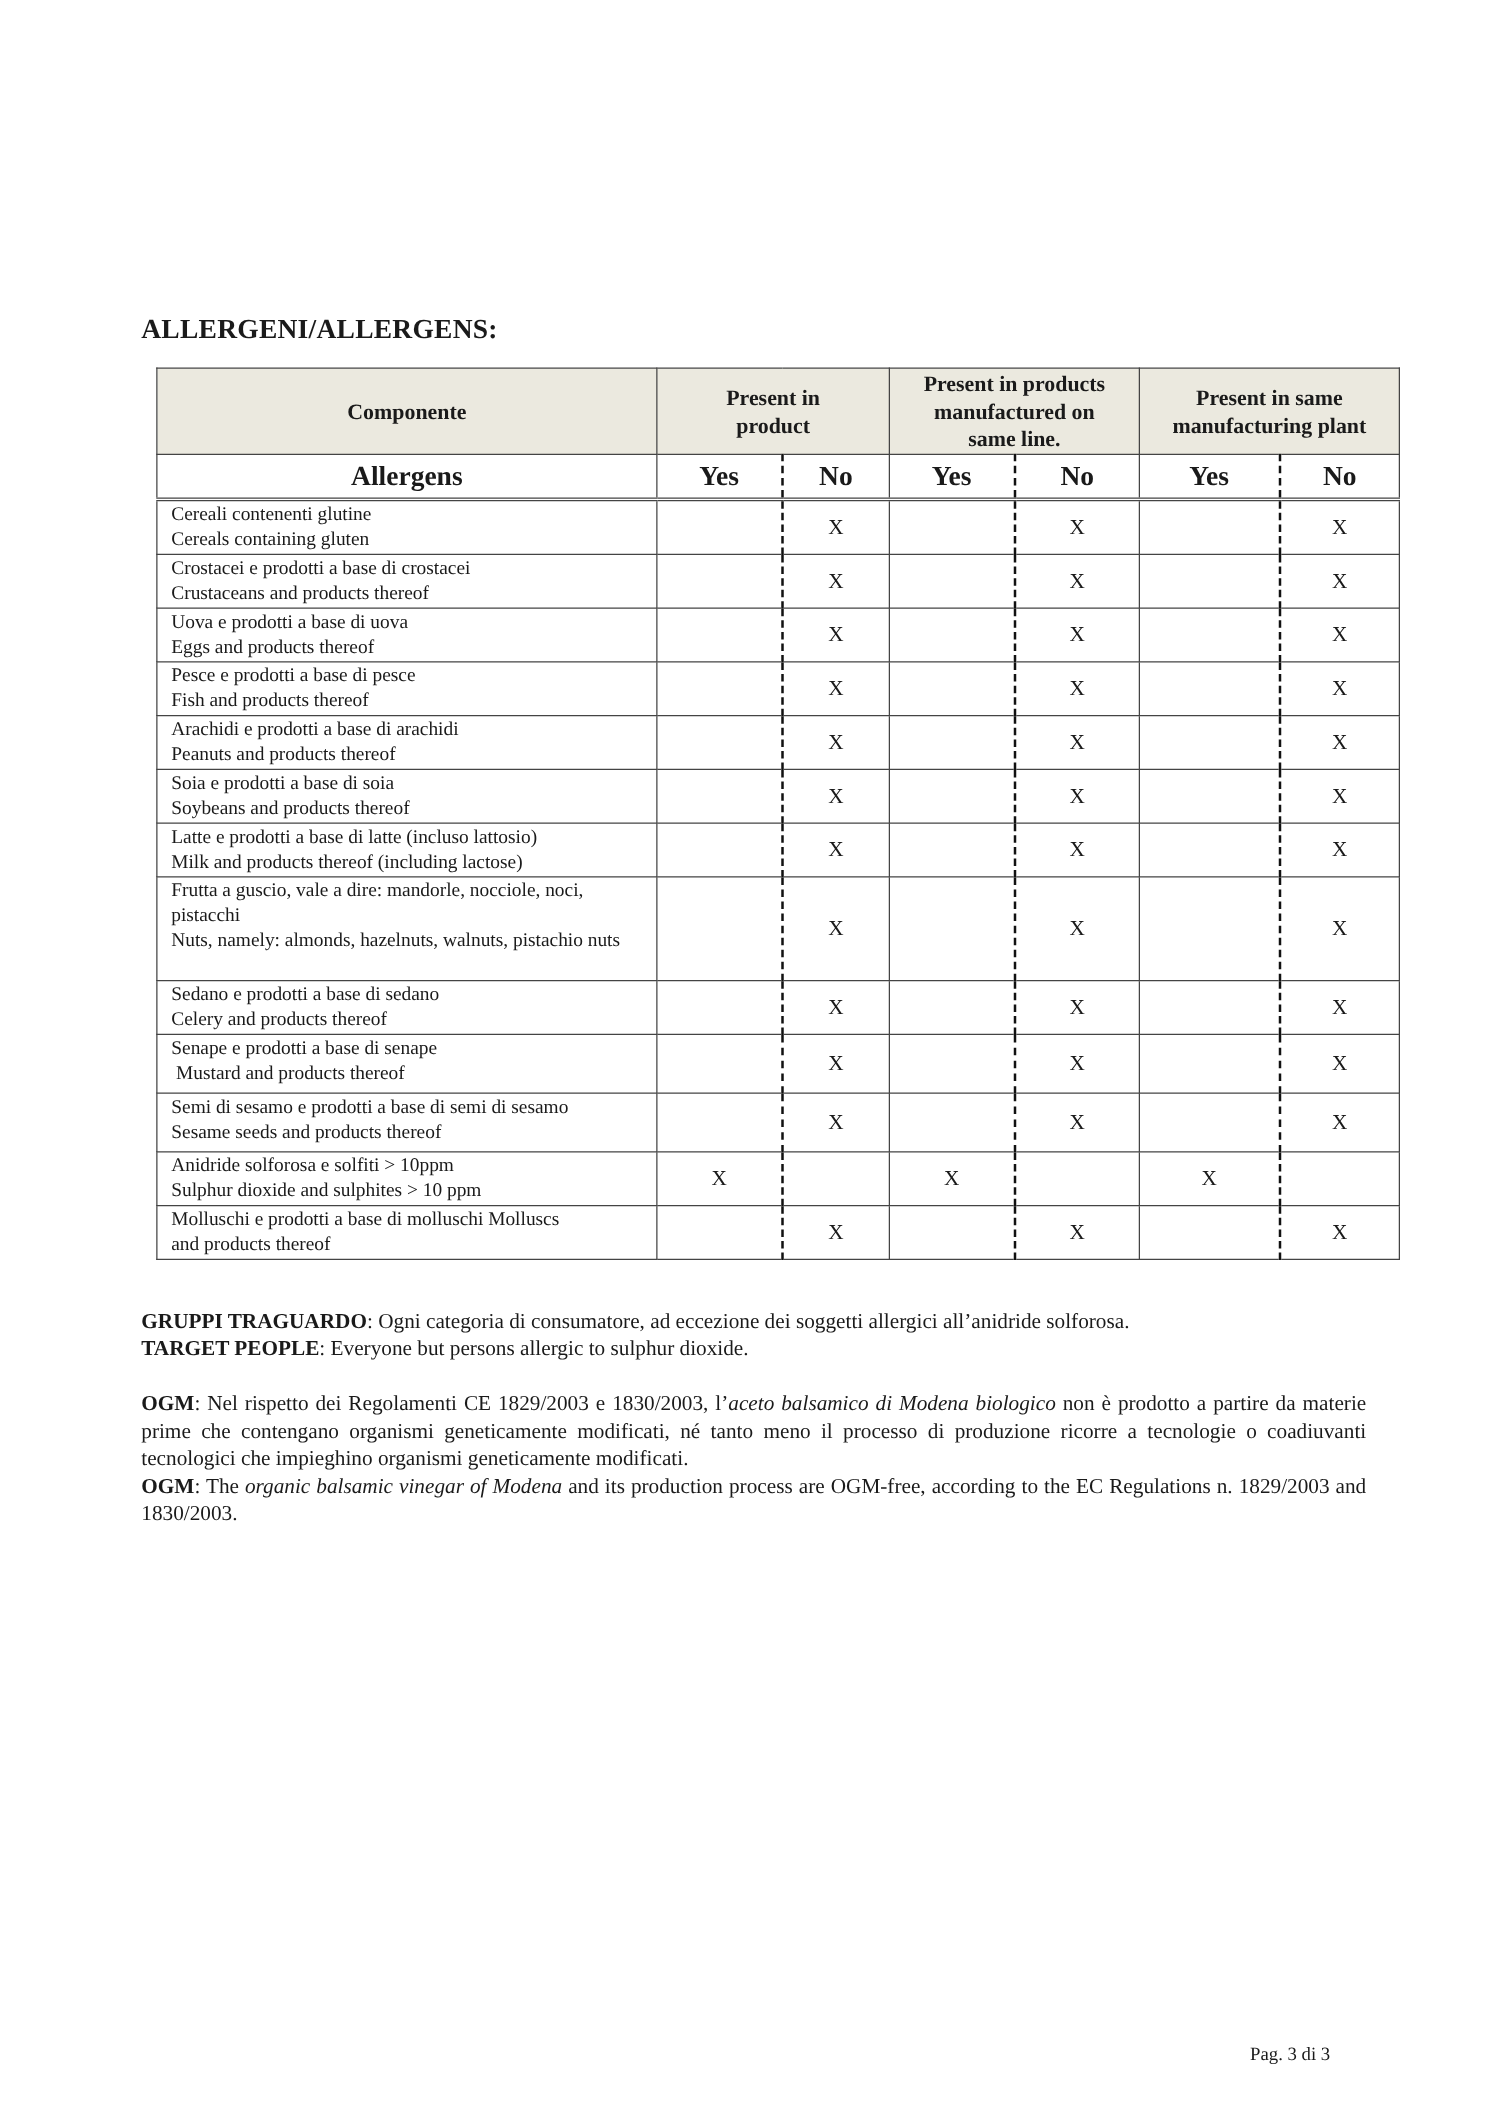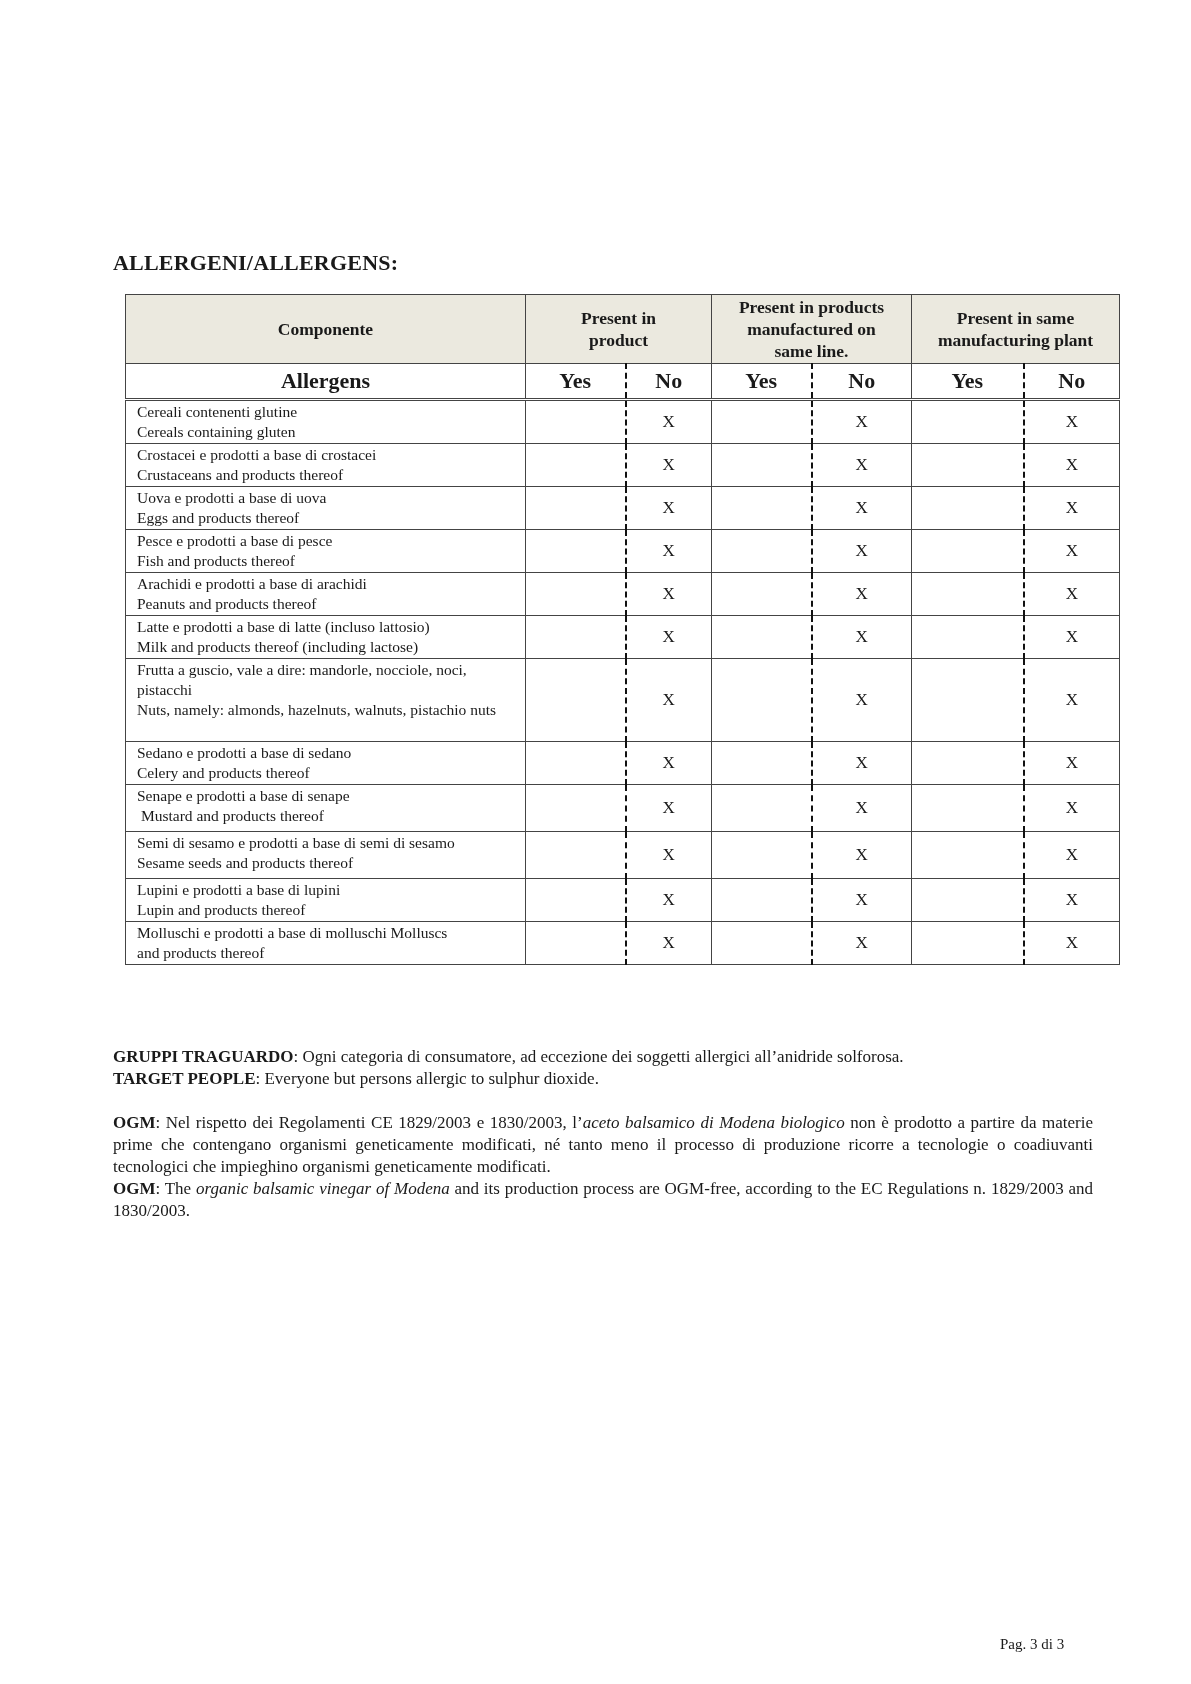--- a/index.html
+++ b/index.html
@@ -119,20 +119,32 @@
         </td>
         <td class="mark dashR"></td>
         <td class="mark dashL">X</td>
         <td class="mark dashR"></td>
         <td class="mark dashL">X</td>
         <td class="mark dashR"></td>
         <td class="mark dashL">X</td>
       </tr>
       <tr class="row">
         <td class="name">
+          <div>Soia e prodotti a base di soia</div>
+          <div style="white-space: pre-wrap;">Soybeans and products thereof</div>
+        </td>
+        <td class="mark dashR"></td>
+        <td class="mark dashL">X</td>
+        <td class="mark dashR"></td>
+        <td class="mark dashL">X</td>
+        <td class="mark dashR"></td>
+        <td class="mark dashL">X</td>
+      </tr>
+      <tr class="row">
+        <td class="name">
           <div>Latte e prodotti a base di latte (incluso lattosio)</div>
           <div style="white-space: pre-wrap;">Milk and products thereof (including lactose)</div>
         </td>
         <td class="mark dashR"></td>
         <td class="mark dashL">X</td>
         <td class="mark dashR"></td>
         <td class="mark dashL">X</td>
         <td class="mark dashR"></td>
         <td class="mark dashL">X</td>
       </tr>
@@ -179,29 +191,29 @@
         </td>
         <td class="mark dashR"></td>
         <td class="mark dashL">X</td>
         <td class="mark dashR"></td>
         <td class="mark dashL">X</td>
         <td class="mark dashR"></td>
         <td class="mark dashL">X</td>
       </tr>
       <tr class="row">
         <td class="name">
-          <div>Lupini e prodotti a base di lupini</div>
-          <div style="white-space: pre-wrap;">Lupin and products thereof</div>
-        </td>
-        <td class="mark dashR"></td>
-        <td class="mark dashL">X</td>
-        <td class="mark dashR"></td>
-        <td class="mark dashL">X</td>
-        <td class="mark dashR"></td>
-        <td class="mark dashL">X</td>
+          <div>Anidride solforosa e solfiti &gt; 10ppm</div>
+          <div style="white-space: pre-wrap;">Sulphur dioxide and sulphites &gt; 10 ppm</div>
+        </td>
+        <td class="mark dashR">X</td>
+        <td class="mark dashL"></td>
+        <td class="mark dashR">X</td>
+        <td class="mark dashL"></td>
+        <td class="mark dashR">X</td>
+        <td class="mark dashL"></td>
       </tr>
       <tr class="row">
         <td class="name">
           <div>Molluschi e prodotti a base di molluschi Molluscs</div>
           <div style="white-space: pre-wrap;">and products thereof</div>
         </td>
         <td class="mark dashR"></td>
         <td class="mark dashL">X</td>
         <td class="mark dashR"></td>
         <td class="mark dashL">X</td>

